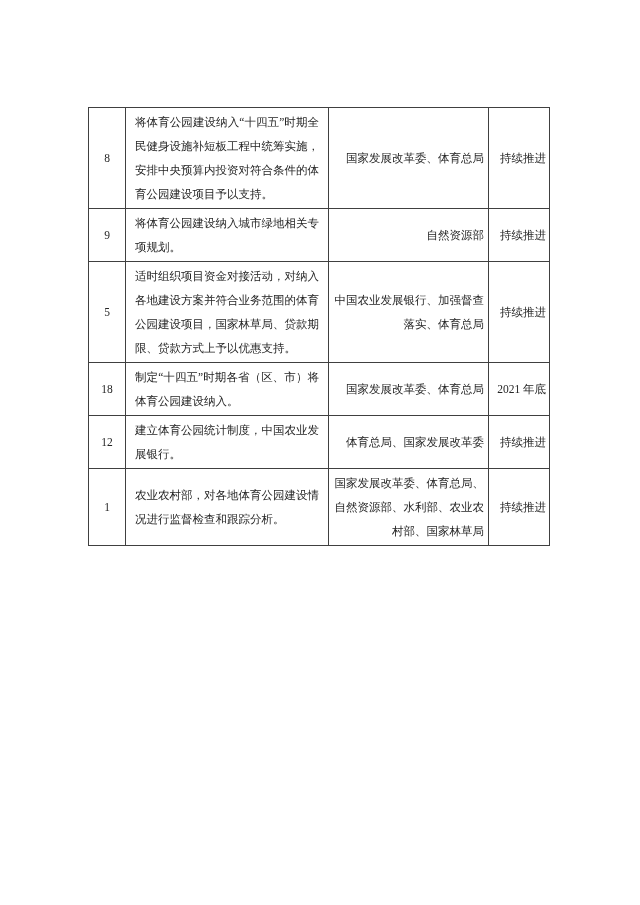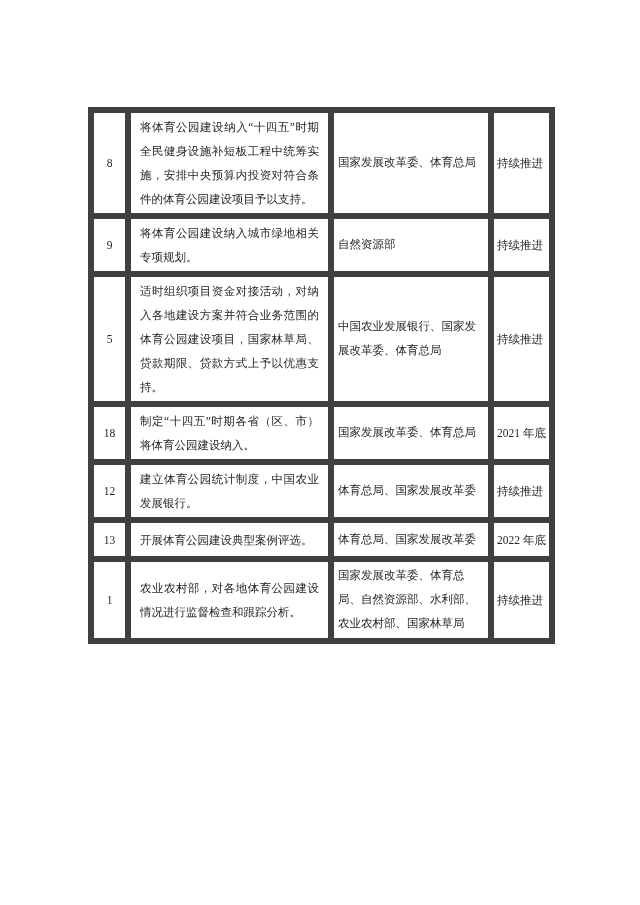--- a/index.html
+++ b/index.html
@@ -19,45 +19,44 @@
   table.doc-table {
     position: absolute;
     left: 88px;
     top: 107px;
     width: 452px;
     border-collapse: collapse;
     table-layout: fixed;
     color: #262626;
   }
   table.doc-table td {
-    border: 6px solid #404040;
+    border: 1px solid #404040;
     font-size: 11.5px;
     line-height: 24px;
     vertical-align: middle;
   }
   td.col-num {
     width: 37px;
     text-align: center;
     padding: 0 2px;
   }
   td.col-task {
     width: 203px;
     text-align: justify;
     text-justify: inter-ideograph;
     padding: 2px 9px;
   }
   td.col-dept {
     width: 160px;
-    text-align: left;
+    text-align: right;
     padding: 2px 4px;
-    font-family: Liberation Mono, monospace;
   }
   td.col-time {
     width: 61px;
-    text-align: left;
+    text-align: right;
     padding: 0 3px;
     white-space: nowrap;
   }
   tr.r-8  { height: 96px; }
   tr.r-9  { height: 49px; }
   tr.r-10 { height: 95px; }
   tr.r-11 { height: 48px; }
   tr.r-12 { height: 48px; }
   tr.r-13 { height: 39px; }
   tr.r-14 { height: 76px; }
@@ -76,41 +75,35 @@
       </tr>
       <tr class="r-9">
         <td class="col-num">9</td>
         <td class="col-task">将体育公园建设纳入城市绿地相关专项规划。</td>
         <td class="col-dept">自然资源部</td>
         <td class="col-time">持续推进</td>
       </tr>
       <tr class="r-10">
         <td class="col-num">5</td>
         <td class="col-task">适时组织项目资金对接活动，对纳入各地建设方案并符合业务范围的体育公园建设项目，国家林草局、贷款期限、贷款方式上予以优惠支持。</td>
-        <td class="col-dept">中国农业发展银行、国家发展改革委、体育总局</td>
+        <td class="col-dept">中国农业发展银行、加强督查落实、体育总局</td>
         <td class="col-time">持续推进</td>
       </tr>
       <tr class="r-11">
         <td class="col-num">18</td>
         <td class="col-task">制定“十四五”时期各省（区、市）将体育公园建设纳入。</td>
         <td class="col-dept">国家发展改革委、体育总局</td>
         <td class="col-time">2021 年底</td>
       </tr>
       <tr class="r-12">
         <td class="col-num">12</td>
         <td class="col-task">建立体育公园统计制度，中国农业发展银行。</td>
         <td class="col-dept">体育总局、国家发展改革委</td>
         <td class="col-time">持续推进</td>
       </tr>
-      <tr class="r-13">
-        <td class="col-num">13</td>
-        <td class="col-task">开展体育公园建设典型案例评选。</td>
-        <td class="col-dept">体育总局、国家发展改革委</td>
-        <td class="col-time">2022 年底</td>
-      </tr>
       <tr class="r-14">
         <td class="col-num">1</td>
         <td class="col-task">农业农村部，对各地体育公园建设情况进行监督检查和跟踪分析。</td>
         <td class="col-dept">国家发展改革委、体育总局、自然资源部、水利部、农业农村部、国家林草局</td>
         <td class="col-time">持续推进</td>
       </tr>
     </tbody>
   </table>
 </div>
 

